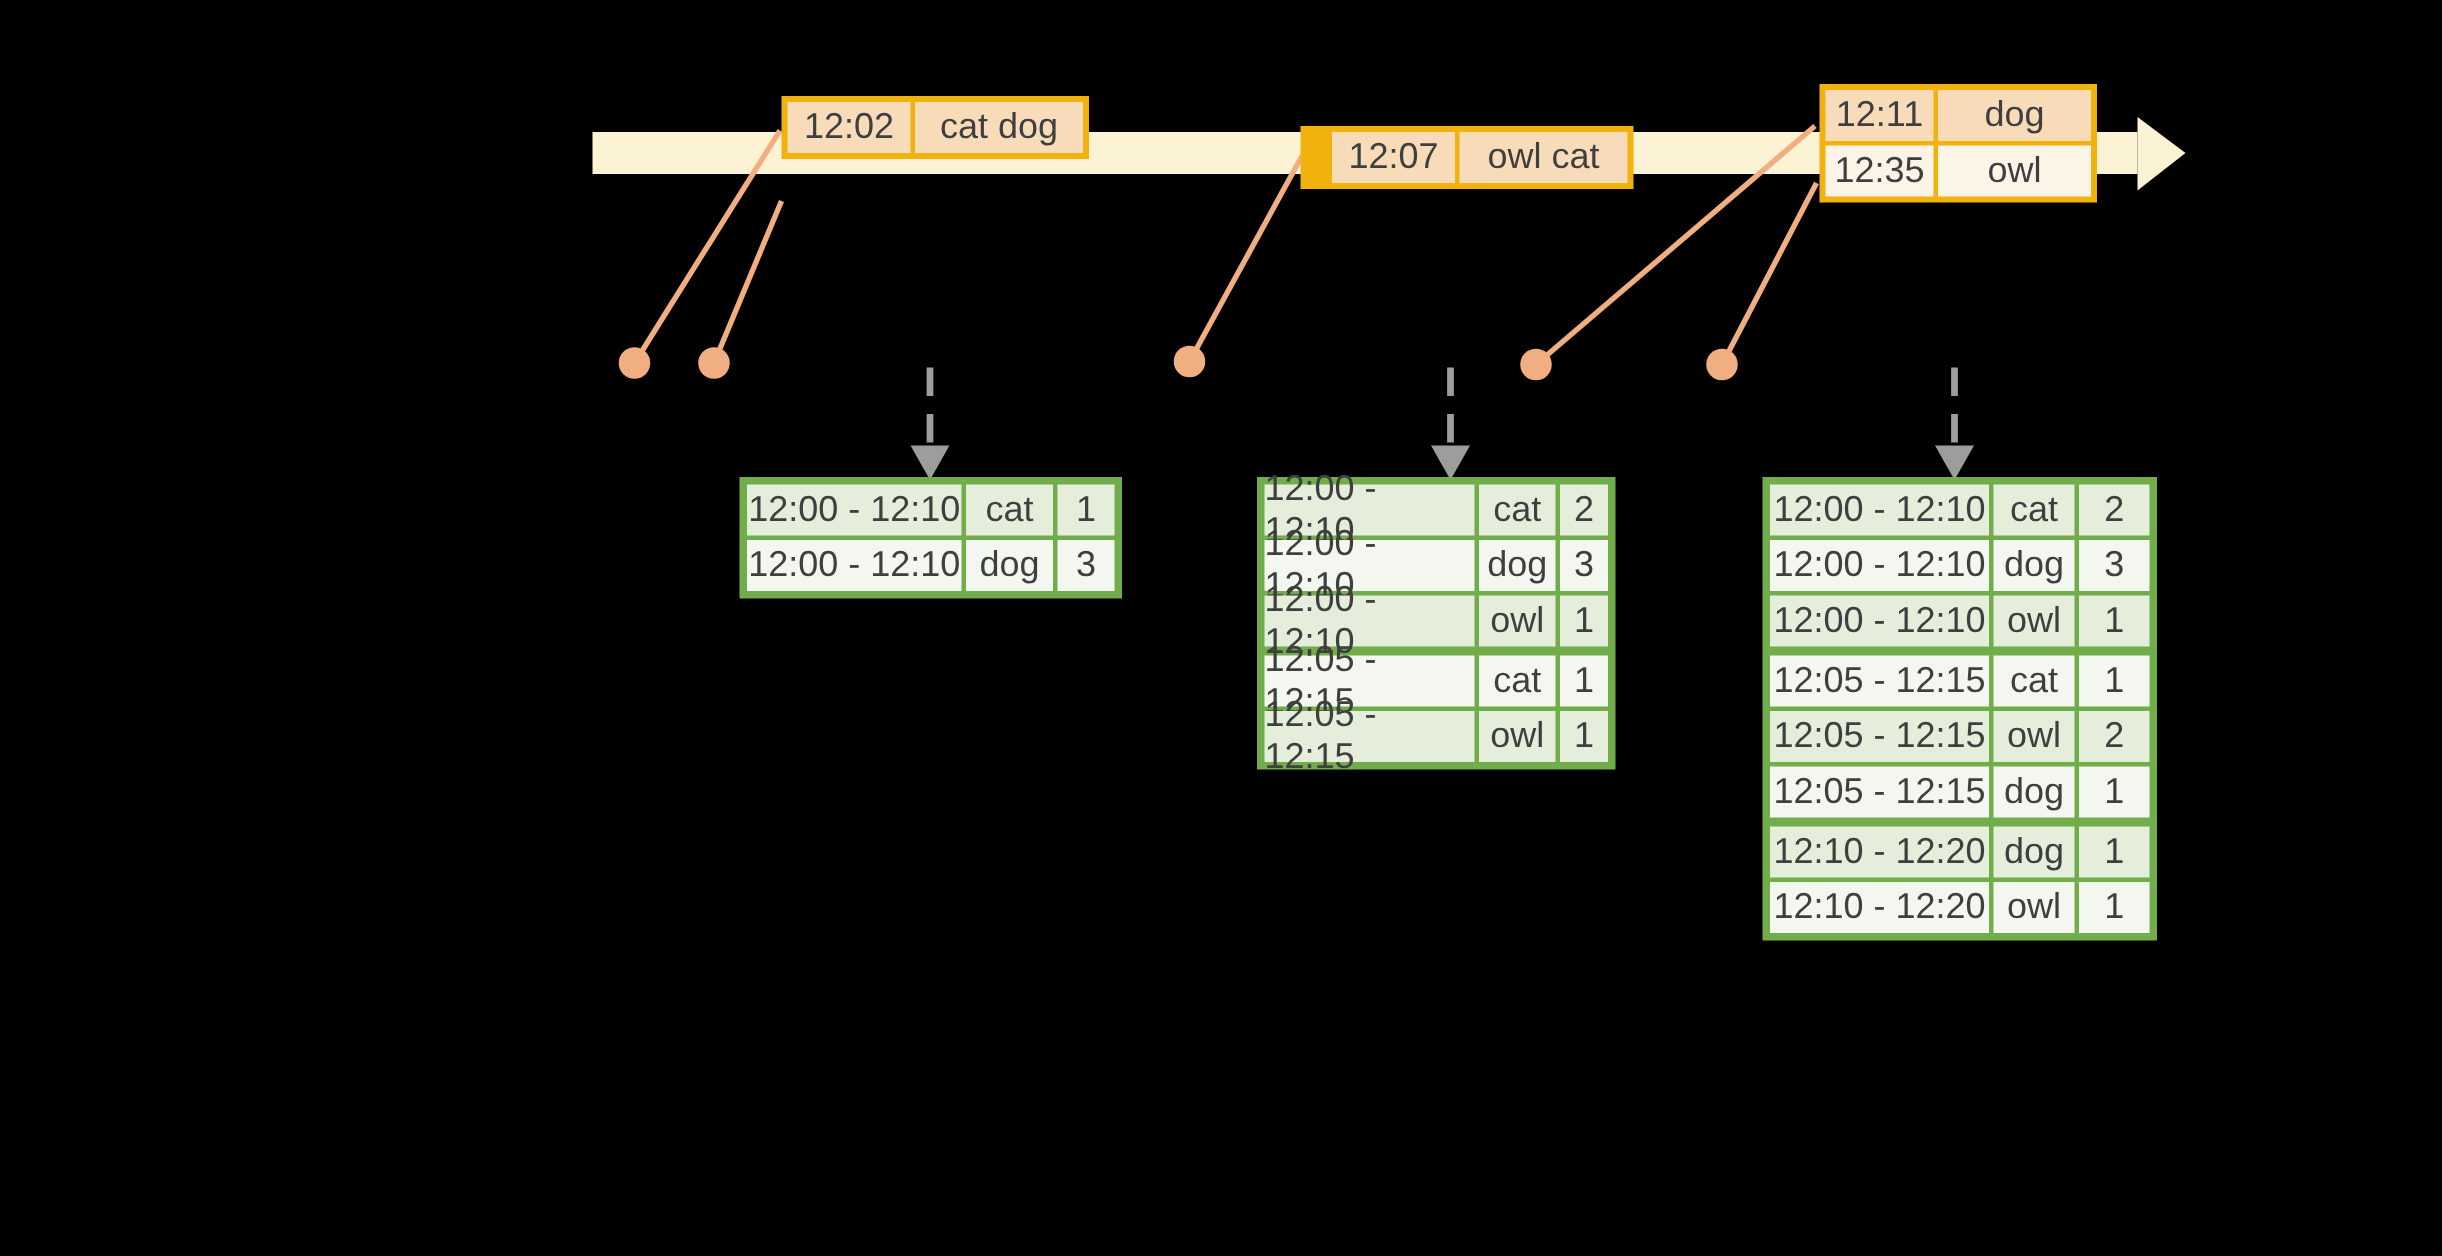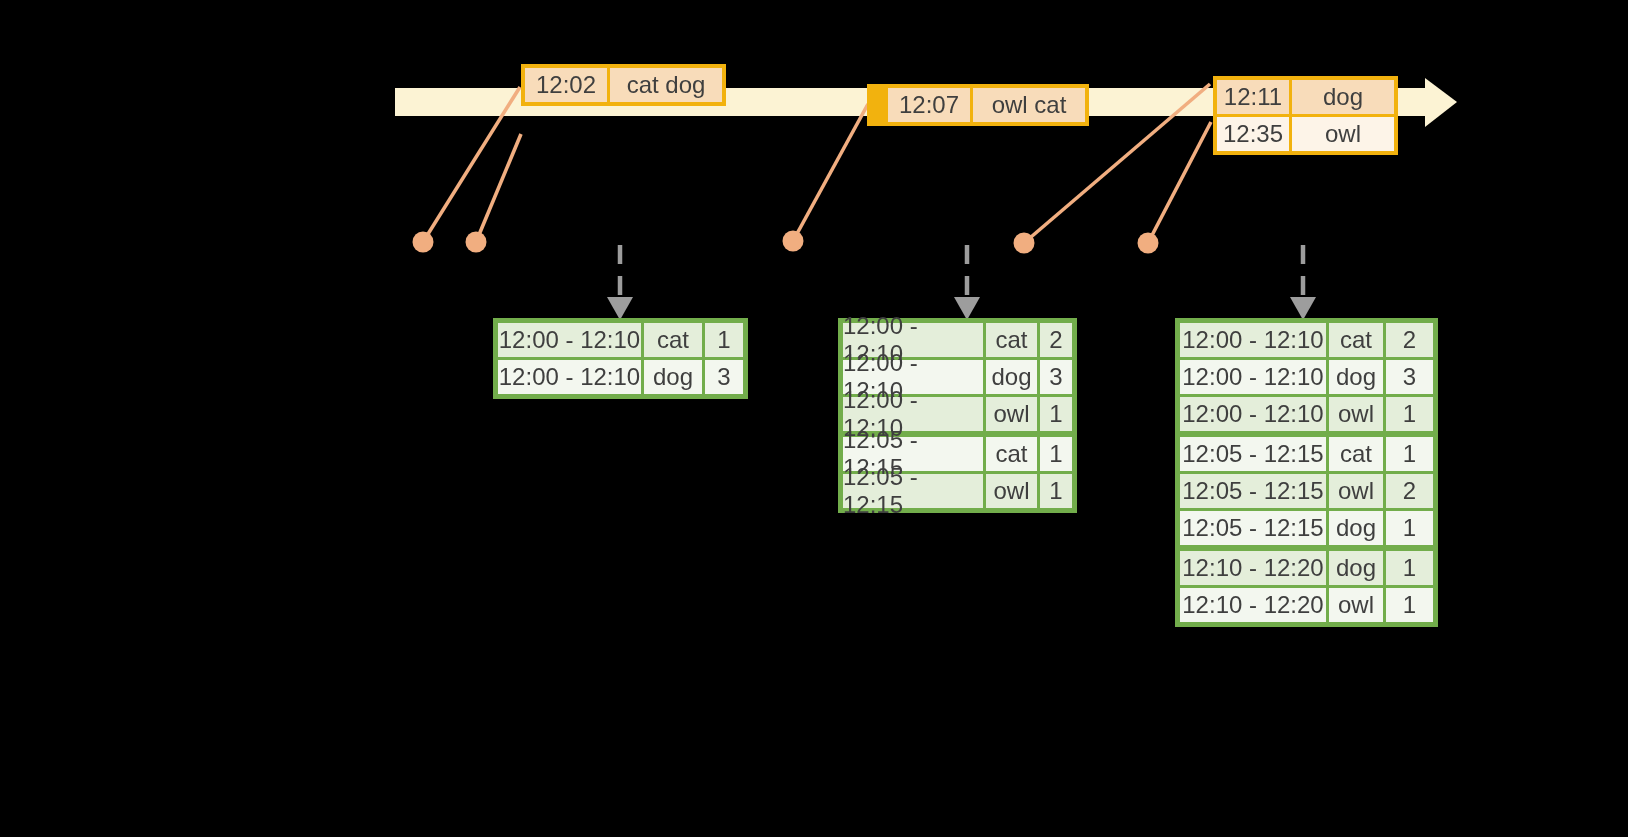--- a/index.html
+++ b/index.html
@@ -129,21 +129,21 @@
       </div>
     </div>
 
   <div class="etable" style="left:867px; top:84px;padding-left:21px;">
       <div class="trow odd">
         <div class="cell c-time">12:07</div>
         <div class="cell c-words">owl cat</div>
       </div>
     </div>
 
-  <div class="etable et-narrow" style="left:1213px; top:76px;">
+  <div class="etable et-narrow" style="left:1213px; top:56px;">
       <div class="trow odd">
         <div class="cell c-time">12:11</div>
         <div class="cell c-words">dog</div>
       </div>
       <div class="trow even">
         <div class="cell c-time">12:35</div>
         <div class="cell c-words">owl</div>
       </div>
     </div>
 

